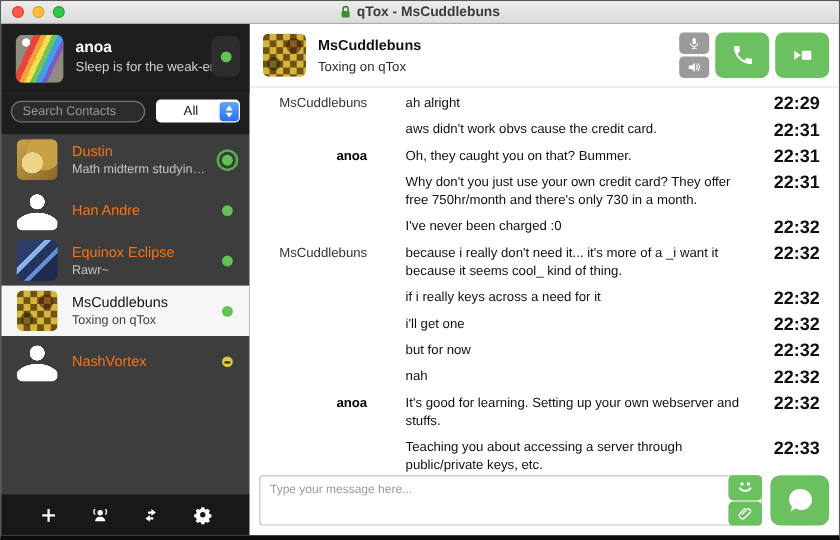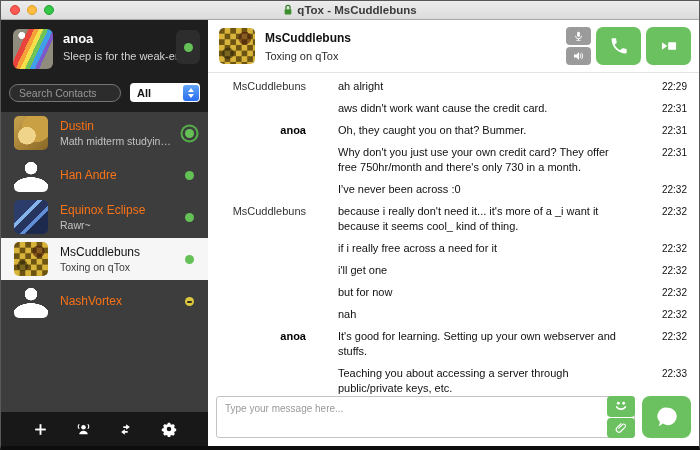--- a/index.html
+++ b/index.html
@@ -33,21 +33,21 @@
                         background:#2d2d2d; border-radius:6px; display:flex; align-items:center; justify-content:center; }
   .dot { width:9px; height:9px; border-radius:50%; background:#63c156; position:relative; flex:none; }
 
   .searchrow { background:#1e1e1e; flex:none; padding:5px 8px 10px 8px; display:flex; gap:9px; align-items:center; }
   .search-input { flex:1; height:18px; border:1px solid #757575; border-radius:9px; background:#2c2c2c;
                   color:#cfcfcf; font-size:10.5px; padding:0 9px; outline:none; min-width:0;
                   font-family:"Liberation Sans","DejaVu Sans",sans-serif; }
   .search-input::placeholder { color:#989898; }
   .filter { width:70px; height:19px; flex:none; background:#fff; border-radius:4px;
             display:flex; align-items:center; overflow:hidden; cursor:default; }
-  .filter-value { flex:1; font-size:11px; font-weight:bold; color:#111; padding-left:7px; }
+  .filter-value { flex:1; font-size:11px; font-weight:normal; color:#111; padding-left:23px; }
   .filter-stepper { width:16px; height:16px; margin-right:1px; border-radius:3px;
                     background:linear-gradient(#62a6f8,#2a6ef0); display:flex; flex-direction:column;
                     align-items:center; justify-content:center; gap:2px; }
   .chev-up { width:0; height:0; border-left:3px solid transparent; border-right:3px solid transparent;
              border-bottom:4px solid #fff; }
   .chev-dn { width:0; height:0; border-left:3px solid transparent; border-right:3px solid transparent;
              border-top:4px solid #fff; }
 
   .contacts { flex:1; background:#3d3d3d; overflow:hidden; }
   .contact { height:42px; display:flex; align-items:center; gap:12px; padding:0 14px 0 13px; cursor:default; }
@@ -103,21 +103,21 @@
               display:flex; align-items:center; justify-content:center; }
   .call-btn { width:45px; height:38px; background:#6bc160; border-radius:7px;
               display:flex; align-items:center; justify-content:center; }
 
   .messages { flex:1; min-height:0; overflow:hidden; padding:6px 12px 0 10px; }
   .msg { display:flex; align-items:flex-start; margin-bottom:7px; }
   .msg-author { width:88px; flex:none; text-align:right; font-size:11px; line-height:15px; color:#333; }
   .msg.self .msg-author { font-weight:bold; color:#000; }
   .msg-text { flex:1; margin-left:32px; max-width:292px; font-size:11px; line-height:15px; color:#101010;
               overflow-wrap:break-word; }
-  .msg-time { margin-left:auto; width:46px; flex:none; text-align:right; font-size:10px; line-height:15px; color:#101010; }
+  .msg-time { margin-left:auto; width:46px; flex:none; text-align:center; font-size:15px; line-height:15px; color:#101010;font-weight:bold; }
 
   .composer { flex:none; height:52px; display:flex; gap:7px; padding:2px 8px 8px 8px; }
   .input-wrap { flex:1; position:relative; border:1px solid #c3c3c3; border-radius:3px; background:#fff; min-width:0; }
   .msg-input { width:100%; height:100%; border:none; outline:none; resize:none; background:transparent;
                font-family:"Liberation Sans","DejaVu Sans",sans-serif; font-size:10px; color:#111;
                padding:6px 34px 6px 8px; }
   .msg-input::placeholder { color:#9a9a9a; }
   .input-btns { position:absolute; right:-1px; top:-1px; bottom:-1px; width:28px;
                 display:flex; flex-direction:column; gap:1px; }
   .in-btn { flex:1; background:#6bc160; border-radius:4px; display:flex; align-items:center; justify-content:center; }
@@ -289,51 +289,51 @@
       <div class="messages">
 
           <div class="msg">
             <div class="msg-author">MsCuddlebuns</div>
             <div class="msg-text">ah alright</div>
             <div class="msg-time">22:29</div>
           </div>
 
           <div class="msg">
             <div class="msg-author"></div>
-            <div class="msg-text">aws didn't work want cause the credit card.</div>
+            <div class="msg-text">aws didn't work obvs cause the credit card.</div>
             <div class="msg-time">22:31</div>
           </div>
 
           <div class="msg self">
             <div class="msg-author">anoa</div>
             <div class="msg-text">Oh, they caught you on that? Bummer.</div>
             <div class="msg-time">22:31</div>
           </div>
 
           <div class="msg self">
             <div class="msg-author"></div>
             <div class="msg-text">Why don't you just use your own credit card? They offer free 750hr/month and there's only 730 in a month.</div>
             <div class="msg-time">22:31</div>
           </div>
 
           <div class="msg self">
             <div class="msg-author"></div>
-            <div class="msg-text">I've never been across :0</div>
+            <div class="msg-text">I've never been charged :0</div>
             <div class="msg-time">22:32</div>
           </div>
 
           <div class="msg">
             <div class="msg-author">MsCuddlebuns</div>
             <div class="msg-text">because i really don't need it... it's more of a _i want it because it seems cool_ kind of thing.</div>
             <div class="msg-time">22:32</div>
           </div>
 
           <div class="msg">
             <div class="msg-author"></div>
-            <div class="msg-text">if i really free across a need for it</div>
+            <div class="msg-text">if i really keys across a need for it</div>
             <div class="msg-time">22:32</div>
           </div>
 
           <div class="msg">
             <div class="msg-author"></div>
             <div class="msg-text">i'll get one</div>
             <div class="msg-time">22:32</div>
           </div>
 
           <div class="msg">

